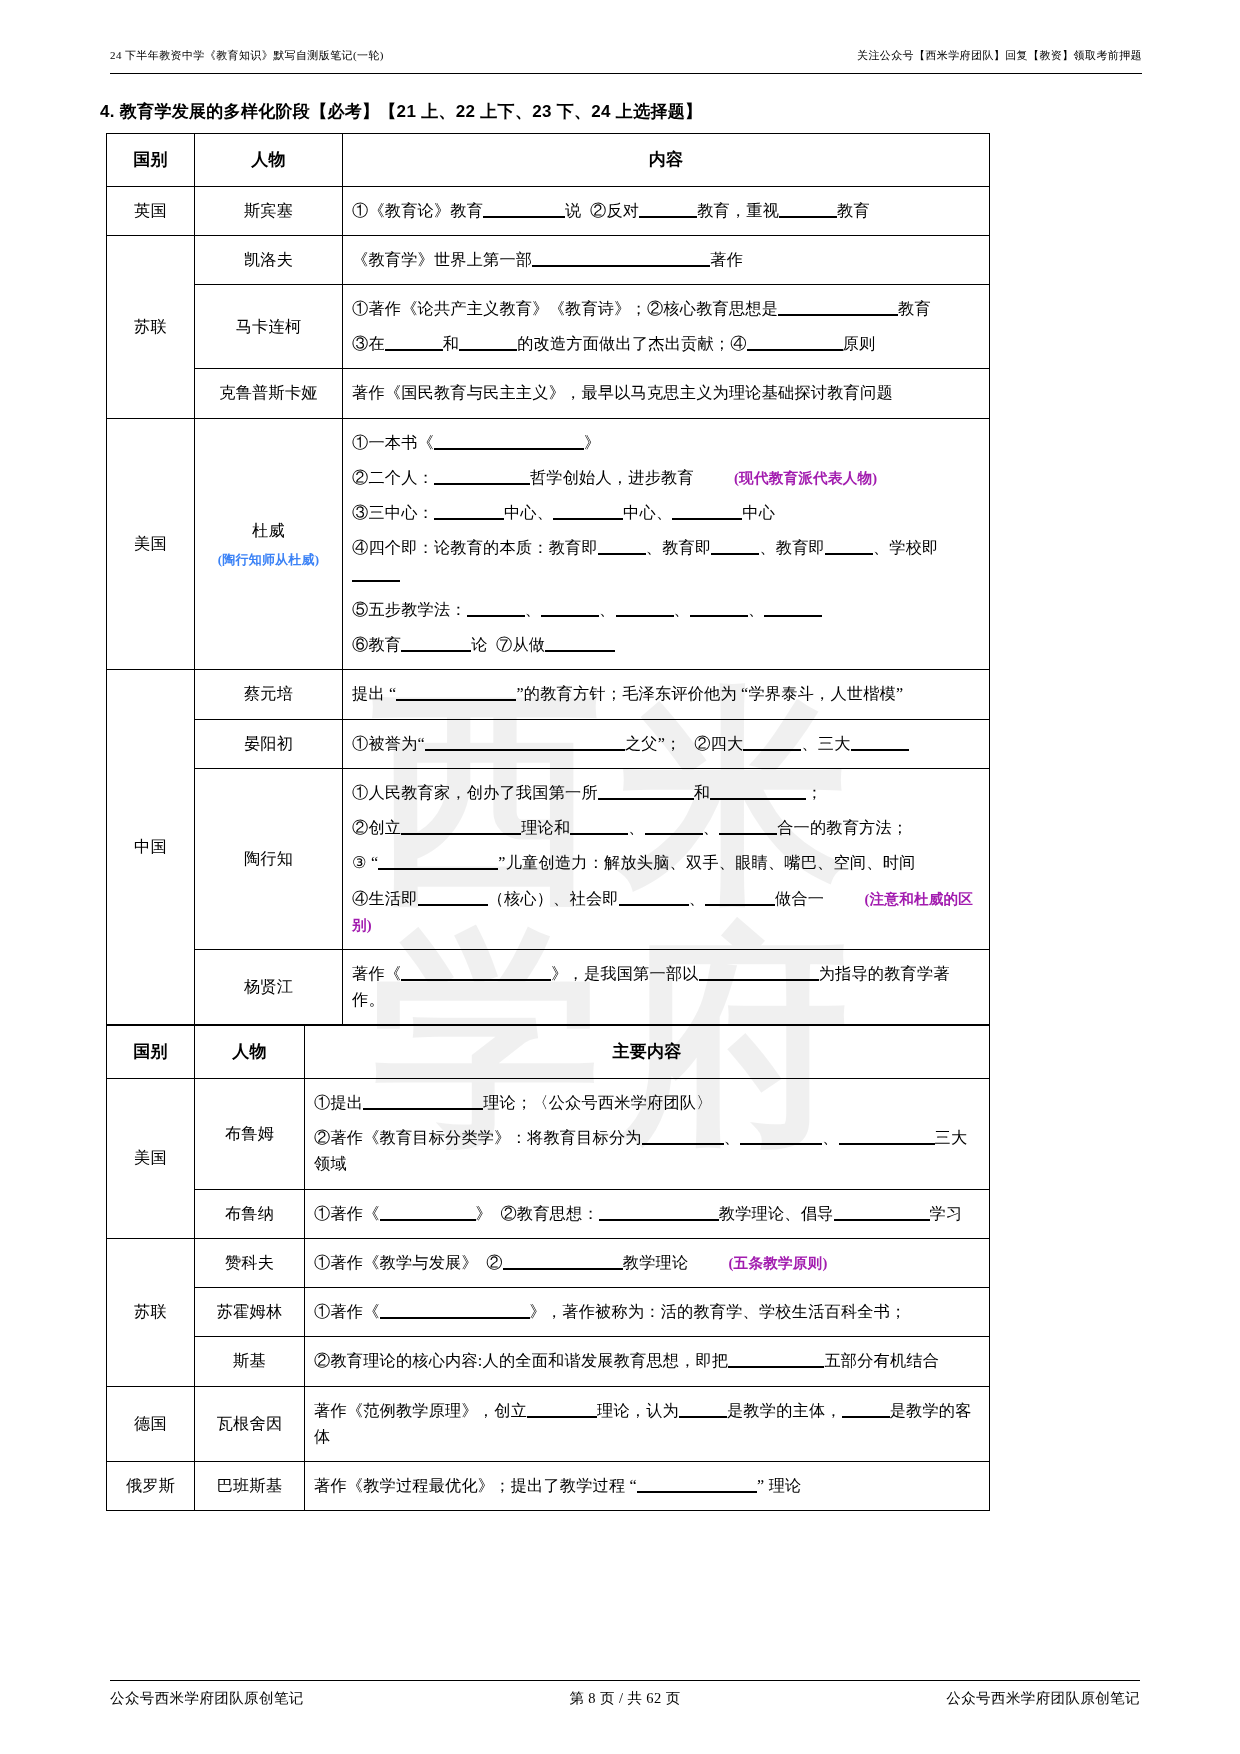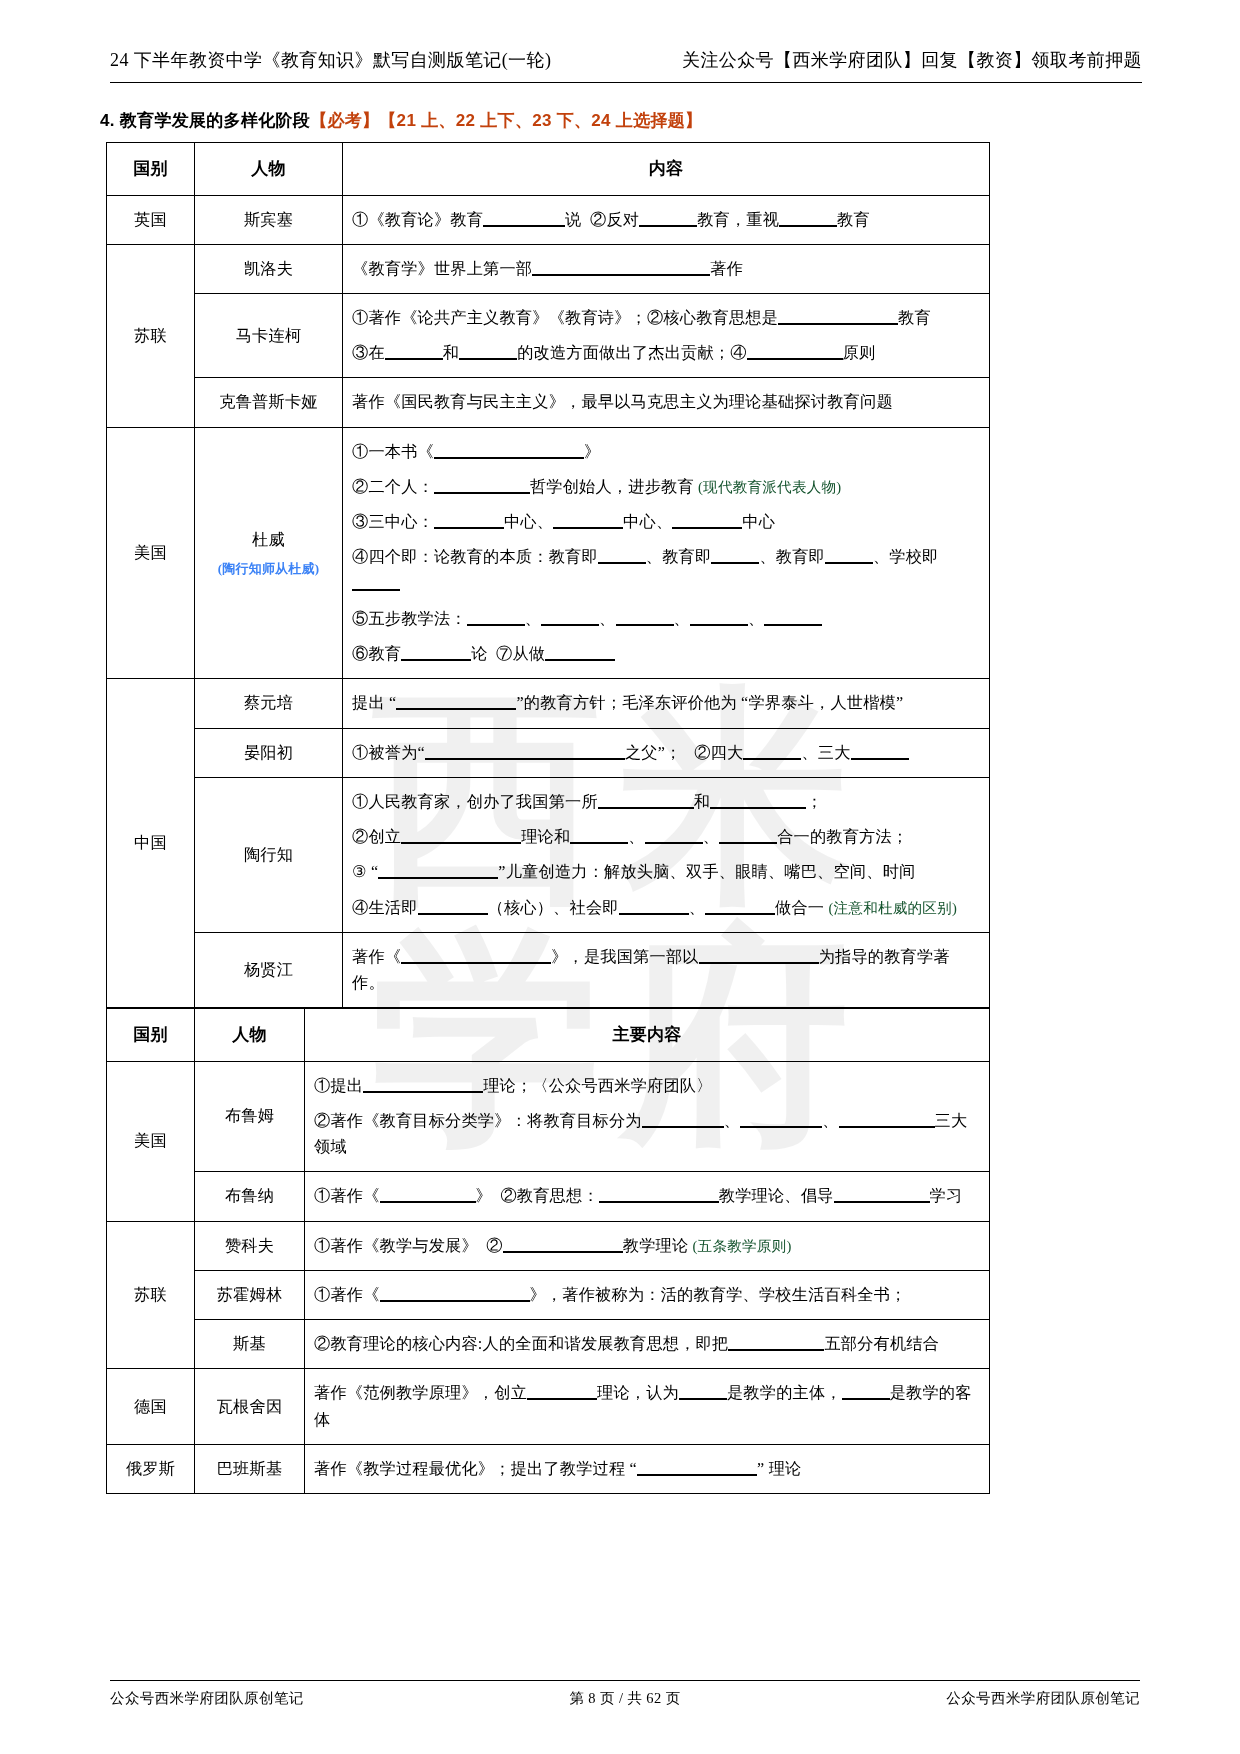--- a/index.html
+++ b/index.html
@@ -32,40 +32,40 @@
     transform:translateY(40px);
     white-space:pre-line;
   }
 
   .content { position:relative; z-index:2; }
 
   
   .doc-header {
     display:flex; justify-content:space-between; align-items:flex-end;
     padding:48px 98px 6px 110px;
-    font-size:18px;
+    font-size:11px;
     letter-spacing:0.4px;
   }
   .doc-header .hl { }
   .doc-header .hr { }
   .header-rule {
     margin:4px 98px 0 110px;
     border-bottom:1.6px solid #000;
   }
 
   
   .section-title {
     margin:26px 0 10px 100px;
     font-size:17px;
     font-weight:bold;
     font-family:"Liberation Sans","DejaVu Sans",sans-serif;
     letter-spacing:0.3px;
   }
   .section-title .num { font-weight:bold; }
-  .section-title .red { color:#c2410c; }
+  .section-title .red { color:#000000; }
 
   
   table.grid {
     border-collapse:collapse;
     margin:0 0 0 106px;
     width:884px;
     table-layout:fixed;
   }
   table.grid td, table.grid th {
     border:1.3px solid #000;
@@ -76,21 +76,21 @@
     letter-spacing:0.2px;
   }
   table.grid th {
     font-weight:bold;
     text-align:center;
     font-size:17px;
     padding:12px 20px;
   }
   td.ctr { text-align:center; }
   td.body { text-align:left; padding-left:12px; padding-right:8px; }
-  .blue { color:#14532d; font-weight:normal; font-size:14.6px; }
+  .blue { color:#a21caf; font-weight:bold; font-size:14.6px;margin-left:36px; }
   .sub-blue { display:block; color:#3b82f6; font-weight:bold; font-size:13px; margin-top:4px; }
   .line-row { display:block; margin:9px 0; }
   .line-row:first-child { margin-top:4px; }
   .line-row:last-child { margin-bottom:4px; }
 
   
   .bl {
     display:inline-block;
     border-bottom:2px solid #000;
     vertical-align:-2px;

